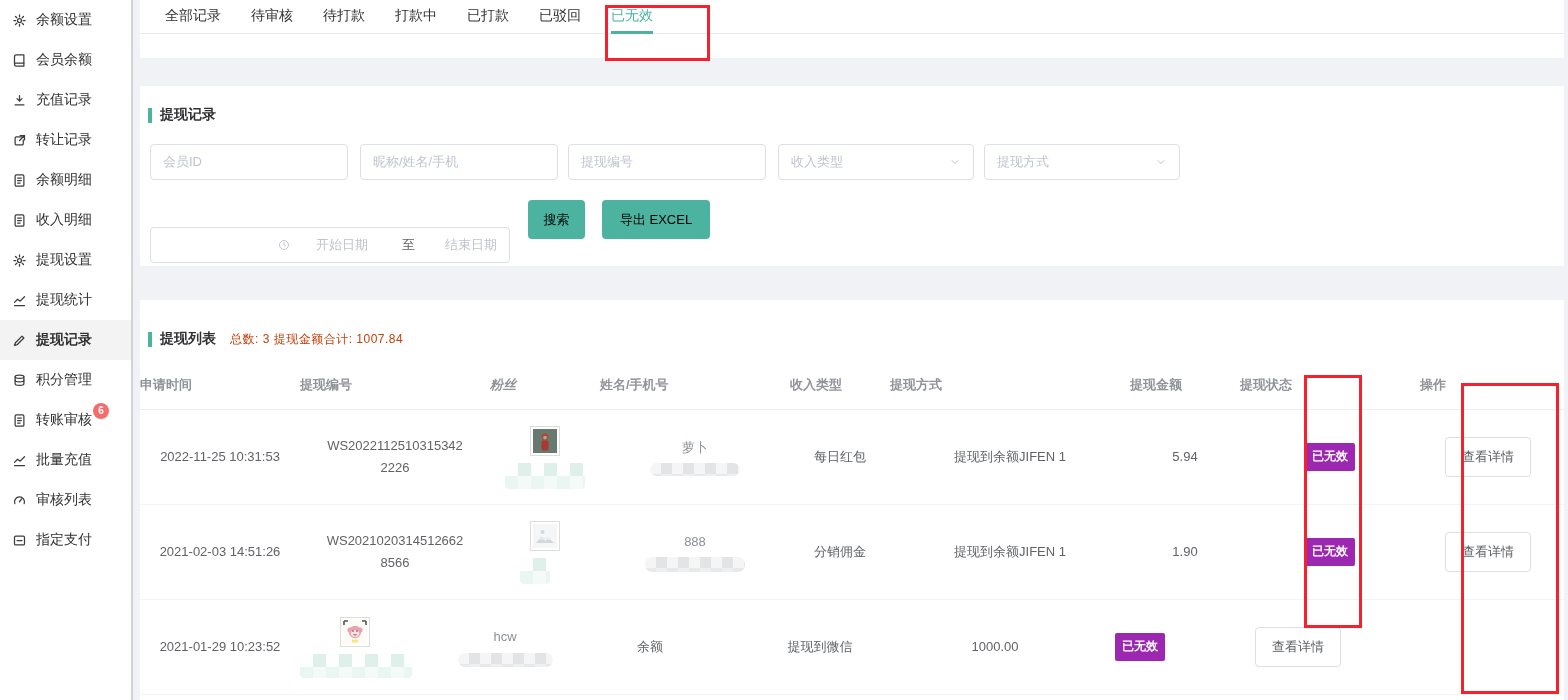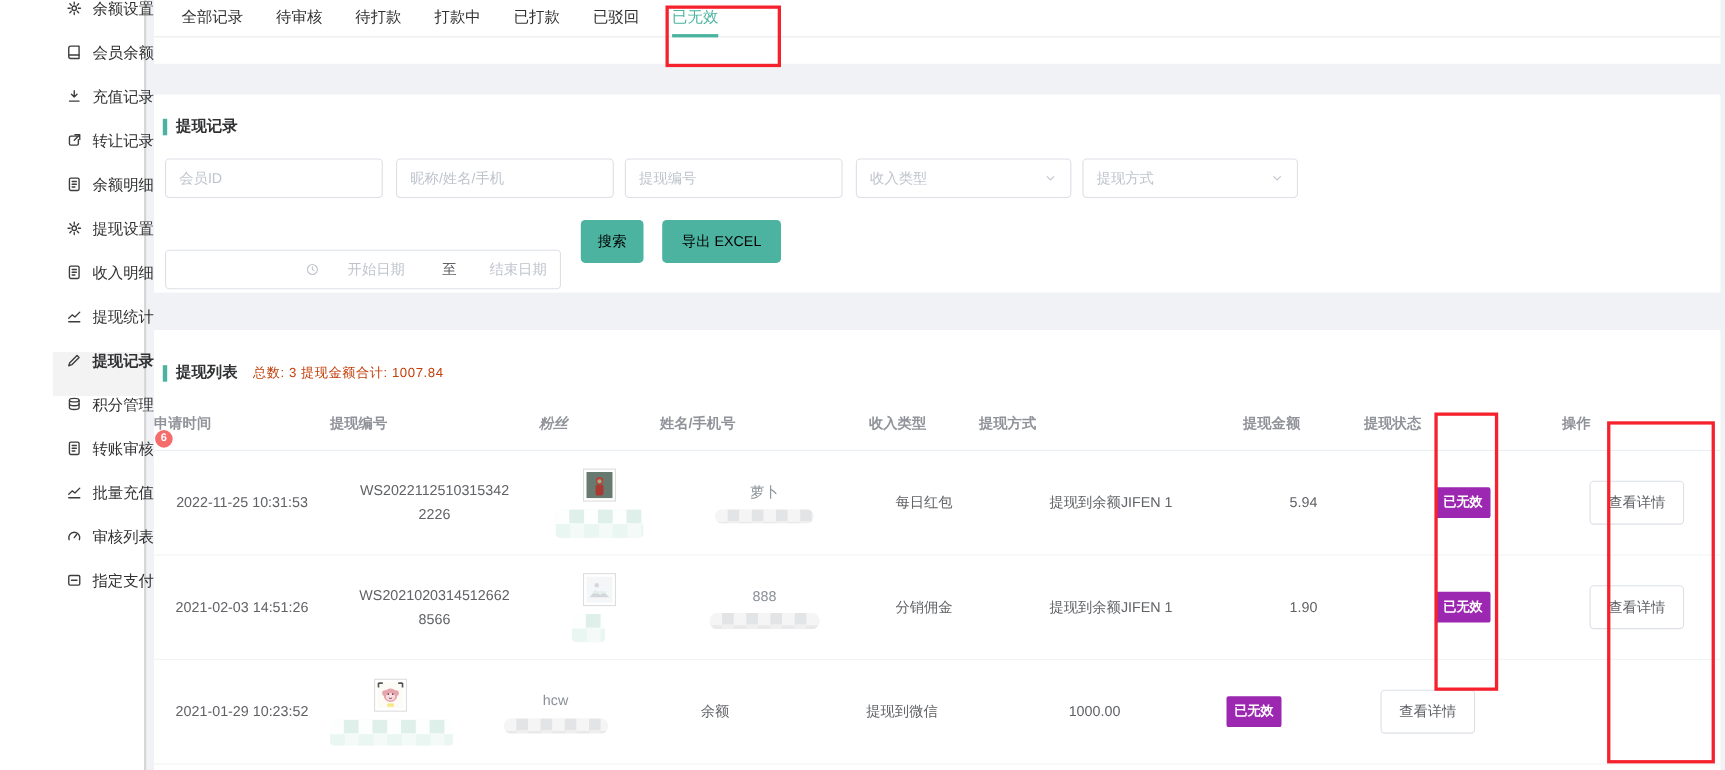--- a/index.html
+++ b/index.html
@@ -4,21 +4,21 @@
 <style>
   :root{
     --accent:#4bb3a0; --status:#9c27b0; --ann:#f5222d; --badge:#f56c6c;
     --txt:#303133; --cell:#606266; --hdr:#909399; --ph:#bfc4cc; --bd:#dcdfe6;
   }
   *{margin:0;padding:0;box-sizing:border-box;font-family:"Liberation Sans","DejaVu Sans",sans-serif;}
   html,body{width:1568px;height:700px;overflow:hidden;background:#f0f2f5;position:relative;}
 
   
   .sidebar{position:absolute;left:0;top:0;width:133px;height:700px;background:#fff;border-right:2px solid #d4d4d4;z-index:2;}
-  .side-item{height:40px;display:flex;align-items:flex-start;padding-left:12px;font-size:14px;color:var(--txt);cursor:pointer;white-space:nowrap;margin-left:48px;}
+  .side-item{height:40px;display:flex;align-items:center;padding-left:12px;font-size:14px;color:var(--txt);cursor:pointer;white-space:nowrap;}
   .side-item .sicon{width:15px;height:15px;margin-right:9px;display:inline-flex;flex:none;}
   .side-item svg{width:15px;height:15px;stroke:#3c3c3c;stroke-width:2;fill:none;stroke-linecap:round;stroke-linejoin:round;}
   .side-item.active{background:#f3f3f3;font-weight:bold;}
   .nbadge{display:inline-block;min-width:16px;height:16px;line-height:16px;border-radius:9px;background:var(--badge);color:#fff;font-size:10px;text-align:center;padding:0 3px;transform:translateY(-9px);margin-left:1px;font-weight:bold;}
 
   
   .tabpanel{position:absolute;left:140px;top:0;width:1424px;height:58px;background:#fff;}
   .tabs{display:flex;align-items:center;height:34px;padding-left:10px;border-bottom:1px solid #e8eaec;}
   .tab{font-size:14px;color:var(--txt);margin:0 15px;cursor:pointer;position:relative;padding-bottom:9px;top:4px;}
   .tab.active{color:var(--accent);}
@@ -116,34 +116,34 @@
         <svg viewBox="0 0 24 24">
           <rect x="5" y="3" width="14" height="18" rx="2"></rect>
           <path d="M9 8h6M9 12h6M9 16h4"></path>
         </svg>
       </span>
     <span>余额明细</span>
   </div>
   <div class="side-item">
     <span class="sicon">
         <svg viewBox="0 0 24 24">
+          <rect x="5" y="3" width="14" height="18" rx="2"></rect>
+          <path d="M9 8h6M9 12h6M9 16h4"></path>
+        </svg>
+      </span>
+    <span>收入明细</span>
+  </div>
+  <div class="side-item">
+    <span class="sicon">
+        <svg viewBox="0 0 24 24">
           <circle cx="12" cy="12" r="3.2"></circle>
           <path d="M12 3v3M12 18v3M3 12h3M18 12h3M5.6 5.6l2.1 2.1M16.3 16.3l2.1 2.1M18.4 5.6l-2.1 2.1M7.7 16.3l-2.1 2.1"></path>
         </svg>
       </span>
     <span>提现设置</span>
-  </div>
-  <div class="side-item">
-    <span class="sicon">
-        <svg viewBox="0 0 24 24">
-          <rect x="5" y="3" width="14" height="18" rx="2"></rect>
-          <path d="M9 8h6M9 12h6M9 16h4"></path>
-        </svg>
-      </span>
-    <span>收入明细</span>
   </div>
   <div class="side-item">
     <span class="sicon">
         <svg viewBox="0 0 24 24">
           <path d="M4 20h16"></path>
           <path d="M4 15l5-5 4 3 7-7"></path>
         </svg>
       </span>
     <span>提现统计</span>
   </div>

